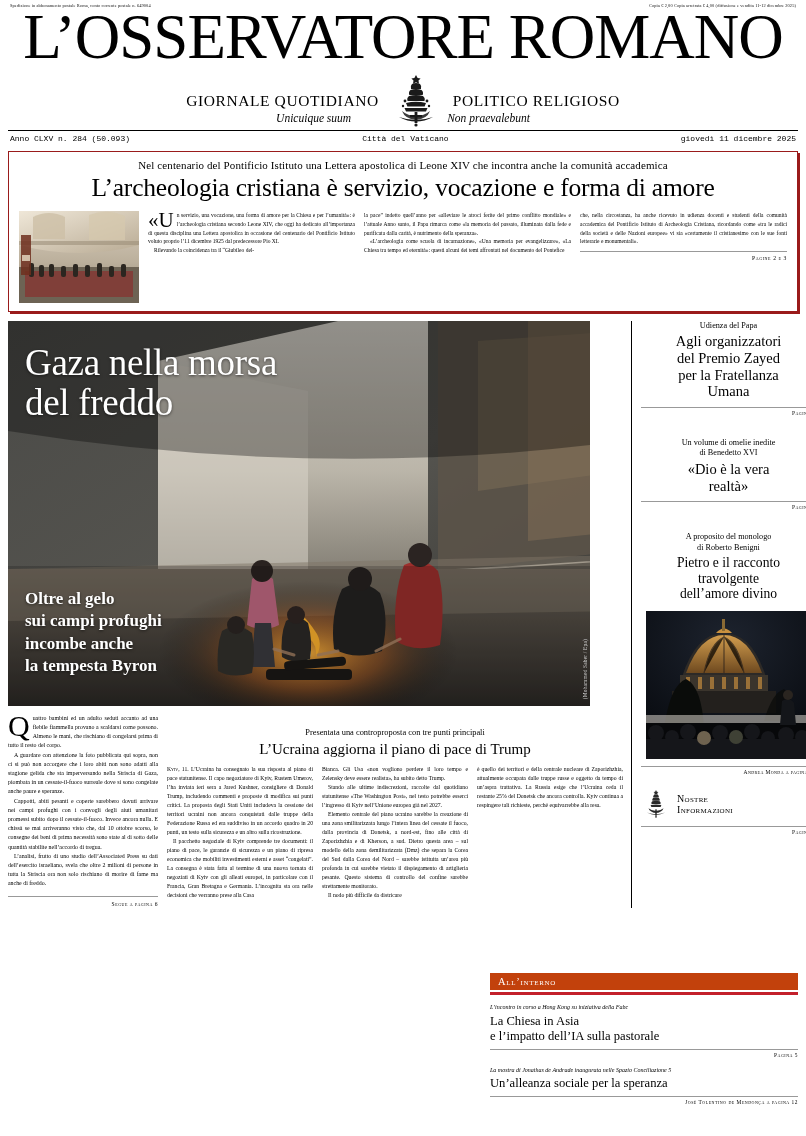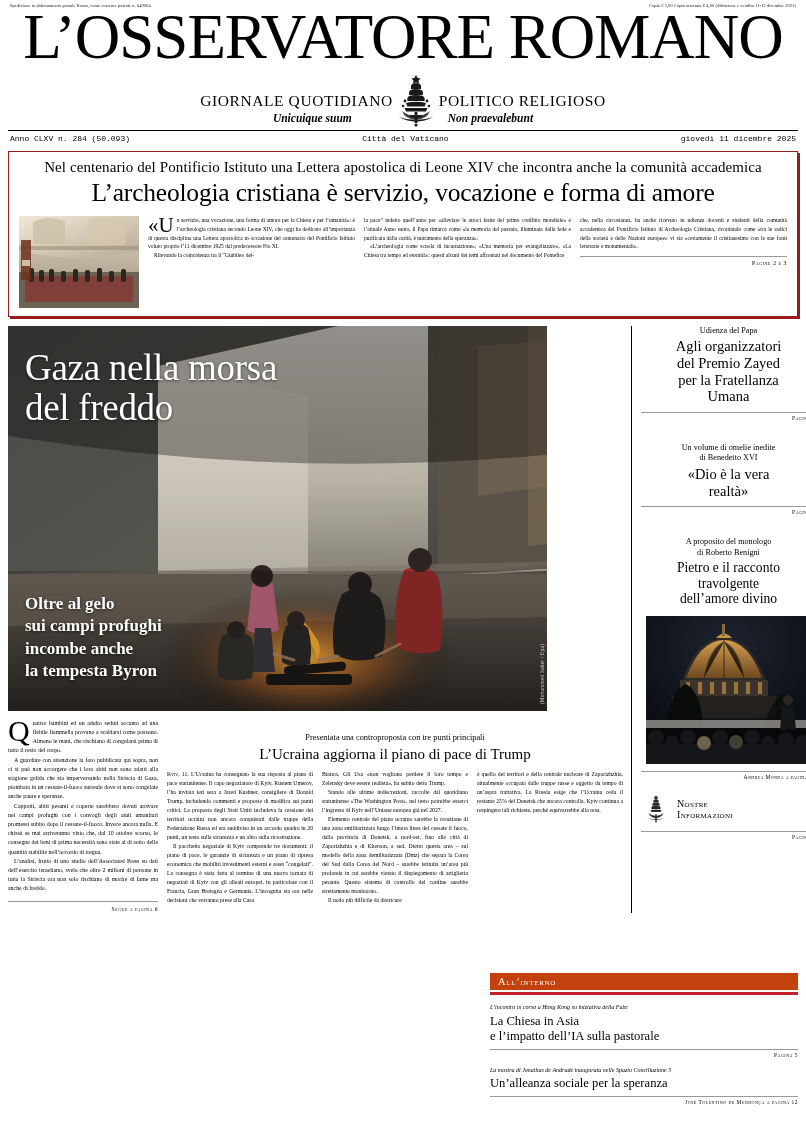--- a/index.html
+++ b/index.html
@@ -11,54 +11,54 @@
   .page{width:806px;height:1136px;position:relative;box-sizing:border-box;padding:0 8px;}
 
   
   .topline{display:flex;justify-content:space-between;font-size:4.4px;letter-spacing:.1px;
            padding:3px 2px 0 2px;color:#111;}
   .masthead{
     font-family:"Liberation Serif",serif;
     font-size:63px;line-height:.92;text-align:center;letter-spacing:-1px;
     font-weight:400;margin:1px 0 0 0;white-space:nowrap;
   }
-  .subline{display:flex;align-items:center;justify-content:center;margin-top:6px;}
+  .subline{display:flex;align-items:center;justify-content:center;gap:14px;margin-top:6px;}
   .sub-left,.sub-right{font-size:15.5px;letter-spacing:.6px;}
   .mot{display:flex;align-items:center;justify-content:center;gap:22px;margin-top:-17px;}
-  .mot span{font-style:italic;font-size:11.5px;font-weight:bold;}
+  .mot span{font-style:italic;font-size:11.5px;}
   .mot .sp{display:inline-block;width:52px;}
   .crest{width:46px;height:56px;display:block;}
   .rule{border:0;border-top:1px solid #000;margin:6px 0 0 0;}
   .dateline{display:flex;justify-content:space-between;font-size:8px;padding:3px 2px 4px 2px;font-family:Liberation Mono, monospace;}
   .dateline .mid{font-size:8px;}
 
   
   .framed{
     border:1px solid #9a1b1b;
     box-shadow:2px 2px 0 0 #9a1b1b;
     padding:7px 10px 8px 10px;margin-top:4px;position:relative;
   }
-  .kicker{text-align:center;font-size:15px;letter-spacing:.1px;}
+  .kicker{text-align:center;font-size:11px;letter-spacing:.1px;}
   .headline1{text-align:center;font-size:25.5px;line-height:1.05;margin-top:4px;letter-spacing:-.2px;}
   .framed-body{display:flex;gap:9px;margin-top:9px;}
   .fphoto{width:120px;height:92px;position:relative;overflow:hidden;border:0;flex:0 0 120px;}
   .fcol{flex:1;font-size:5.5px;line-height:1.62;text-align:justify;}
   .fcol p{margin:0;}
   .fcol p+p{text-indent:6px;}
   .dropq{float:left;font-size:21px;line-height:15px;padding:2px 3px 0 0;font-family:"Liberation Serif",serif;}
   .pagine{text-align:right;font-size:5.6px;letter-spacing:.6px;margin-top:5px;
           border-top:1px solid #999;padding-top:2px;font-variant:small-caps;}
 
   
   .main{display:flex;gap:0;margin-top:9px;}
   .leftzone{width:615px;flex:0 0 615px;}
   .rightrail{width:175px;flex:0 0 175px;border-left:1px solid #000;padding-left:9px;margin-left:8px;}
 
   
-  .hero{position:relative;width:539px;height:385px;overflow:hidden;background:#be185d;}
+  .hero{position:relative;width:582px;height:385px;overflow:hidden;background:#be185d;}
   .hero-h1{position:absolute;left:17px;top:22px;color:#fff;font-size:37px;line-height:1.08;
            letter-spacing:-.3px;text-shadow:0 1px 3px rgba(0,0,0,.55);}
   .hero-sub{position:absolute;left:17px;bottom:28px;color:#fff;font-size:17px;font-weight:bold;
             line-height:1.32;text-shadow:0 1px 3px rgba(0,0,0,.6);}
   .credit{position:absolute;right:2px;bottom:6px;color:#cfcfcf;font-size:5.4px;
           writing-mode:vertical-rl;transform:rotate(180deg);letter-spacing:.2px;}
 
   
   .lower{display:flex;gap:9px;margin-top:8px;}
   .lcol{width:150px;flex:0 0 150px;font-size:5.9px;line-height:1.56;text-align:justify;}

